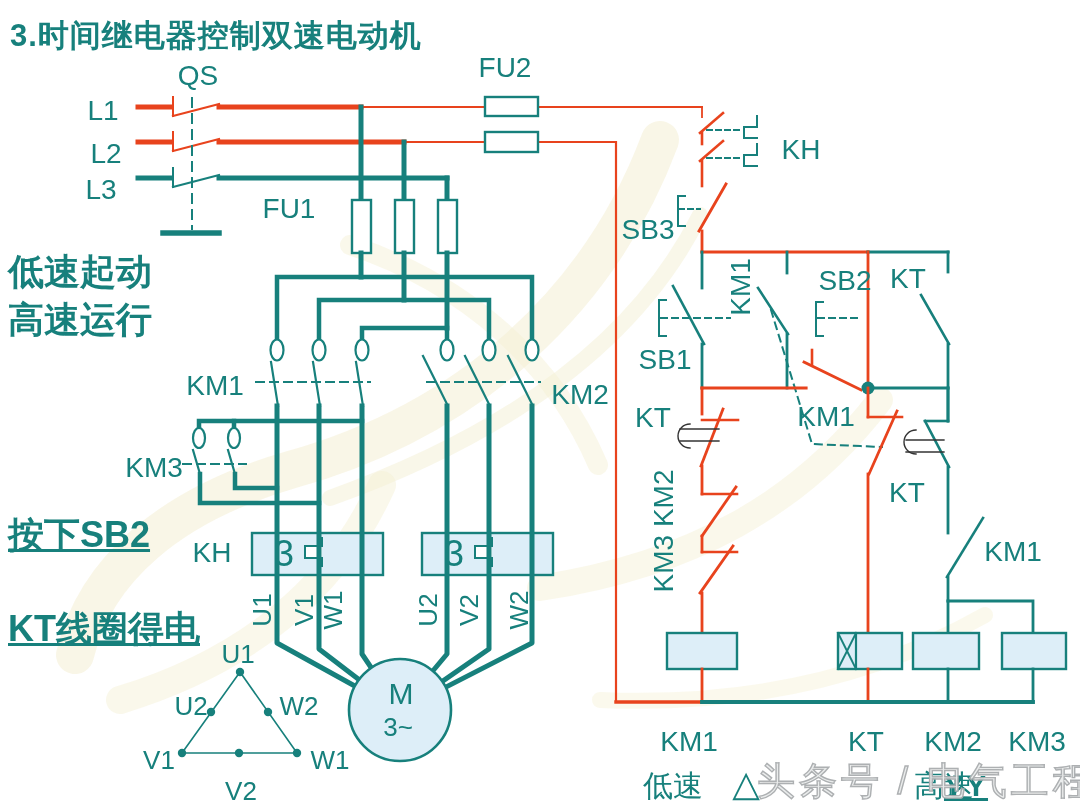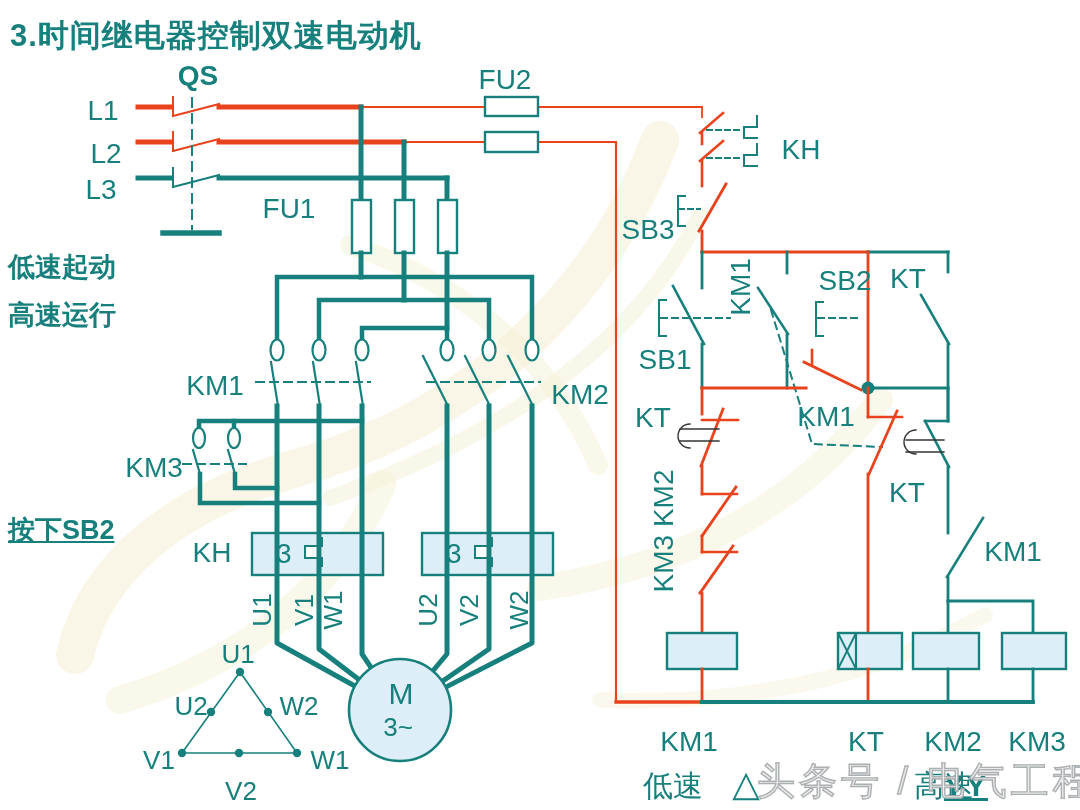--- a/index.html
+++ b/index.html
@@ -2,21 +2,21 @@
 <html><head>
 <meta charset="utf-8">
 <style>
   html,body{margin:0;padding:0;background:#fff;}
   .stage{position:relative;width:1080px;height:810px;background:#ffffff;overflow:hidden;
          font-family:"Liberation Sans","DejaVu Sans",sans-serif;}
   svg{position:absolute;left:0;top:0;}
   .lbl{position:absolute;color:#17807c;white-space:nowrap;line-height:1;
        font-family:"Liberation Sans","DejaVu Sans",sans-serif;}
   .c{transform:translate(-50%,-50%);}
-  .rc{transform:translate(-50%,-50%) rotate(-90deg);} .f26{font-size:26px;} .f27{font-size:27px;}
+  .rc{transform:translate(-50%,-50%) rotate(-90deg);} .f26{font-size:26px;} .f27{font-size:36px;}
   .f28{font-size:28px;} .f30{font-size:30px;} .f36{font-size:36px;}
   .b{font-weight:bold;text-decoration:underline;} .sb{font-weight:600;}
   .title{font-size:31px;font-weight:bold;letter-spacing:1px;}
   .wm{color:#e9ebeb;-webkit-text-stroke:1.4px #a9acae;letter-spacing:4px;
       font-size:38px;opacity:.95;}
   .hs{letter-spacing:2px;}
 </style>
 </head>
 <body>
 
@@ -250,23 +250,24 @@
     <line x1="616" y1="702" x2="702" y2="702" stroke="#e8431d" stroke-width="3.4"></line>
     <line x1="702" y1="702" x2="1033" y2="702" stroke="#17807c" stroke-width="3.8"></line>
   </g>
 </svg>
 
 <div class="lbl title" style="left:10px;top:10px;margin-top:10px;">3.时间继电器控制双速电动机</div>
 
 <div class="lbl f27 sb" style="left:8px;top:254px;">低速起动</div>
 <div class="lbl f27 sb" style="left:8px;top:302px;">高速运行</div>
 <div class="lbl f27 b" style="left:8px;top:517px;">按下SB2</div>
-
-<div class="lbl f28 c" style="left:198px;top:76px;font-weight:bold;">QS</div>
-<div class="lbl f28 c" style="left:505px;top:80px;">FU2</div>
+<div class="lbl f27 b" style="left:8px;top:611px;">KT线圈得电</div>
+
+<div class="lbl f28 c" style="left:198px;top:76px;">QS</div>
+<div class="lbl f28 c" style="left:505px;top:68px;">FU2</div>
 <div class="lbl f28 c" style="left:103px;top:111px;">L1</div>
 <div class="lbl f28 c" style="left:106px;top:154px;">L2</div>
 <div class="lbl f28 c" style="left:101px;top:190px;">L3</div>
 <div class="lbl f28 c" style="left:289px;top:209px;">FU1</div>
 <div class="lbl f28 c" style="left:215px;top:386px;">KM1</div>
 <div class="lbl f28 c" style="left:580px;top:395px;">KM2</div>
 <div class="lbl f28 c" style="left:154px;top:468px;">KM3</div>
 <div class="lbl f28 c" style="left:212px;top:553px;">KH</div>
 <div class="lbl f27 c" style="left:284px;top:554px;">3</div>
 <div class="lbl f27 c" style="left:454px;top:554px;">3</div>

